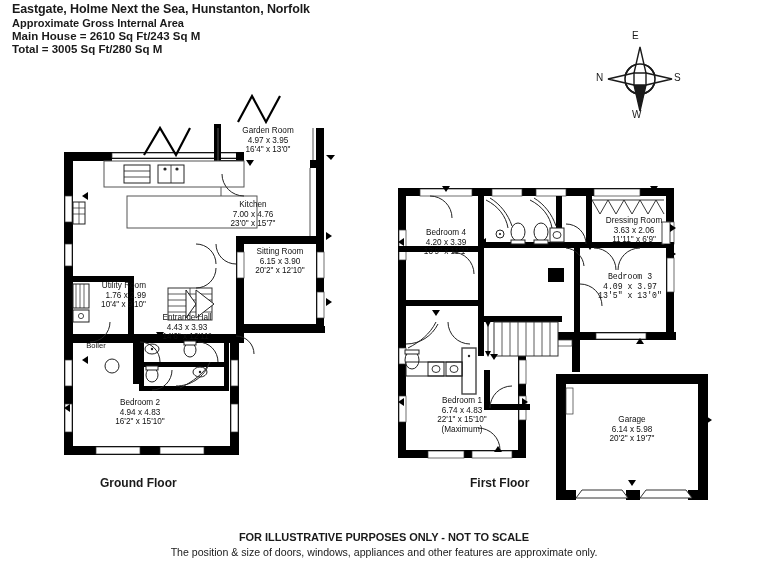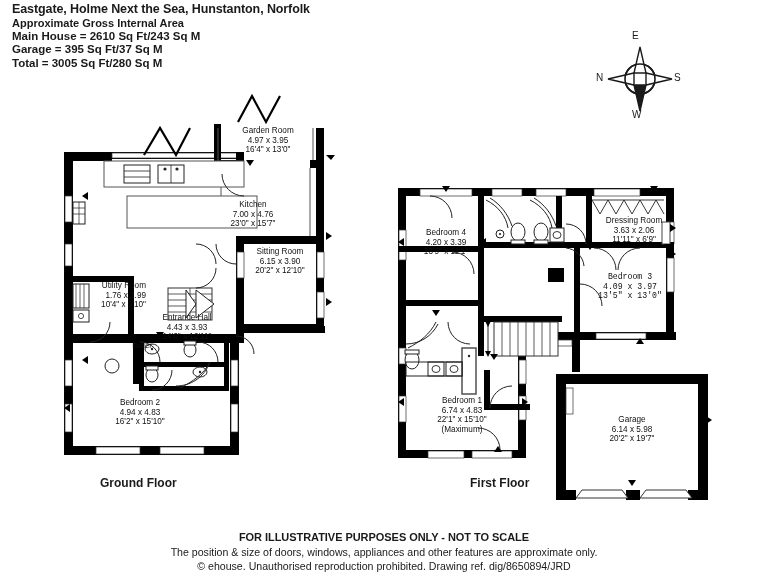--- a/index.html
+++ b/index.html
@@ -46,21 +46,20 @@
 </style>
 </head>
 <body>
 
 <div id="plan-root">
 
   <div class="header">
     <div class="line h-title">Eastgate, Holme Next the Sea, Hunstanton, Norfolk</div>
     <div class="line h-sub">Approximate Gross Internal Area</div>
     <div class="line h-area">Main House = 2610 Sq Ft/243 Sq M</div>
-    <div class="line h-area">Garage = 395 Sq Ft/37 Sq M</div>
     <div class="line h-area">Total = 3005 Sq Ft/280 Sq M</div>
   </div>
 
   <div class="compass">
     <svg width="96" height="92" viewBox="0 0 96 92">
       <circle cx="48" cy="46" r="15" fill="#ffffff" stroke="#1a1a1a" stroke-width="1.6"></circle>
 
       <polygon points="48,14 42,40 54,40" fill="#ffffff" stroke="#1a1a1a" stroke-width="1.4"></polygon>
 
       <polygon points="48,78 42,52 54,52" fill="#1a1a1a" stroke="#1a1a1a" stroke-width="1.4"></polygon>
@@ -386,21 +385,21 @@
     <span class="rm">1.76 x 2.99</span>
     <span class="rf">10'4" x 9'10"</span>
   </div>
 
   <div class="room" style="left:132px;top:313px;width:110px;">
     <span class="rn">Entrance Hall</span>
     <span class="rm">4.43 x 3.93</span>
     <span class="rf">14'6" x 12'11"</span>
   </div>
 
-  <div class="room room-small" style="left:74px;top:342px;width:44px;padding-left:46px;">
+  <div class="room room-small" style="left:74px;top:342px;width:44px;">
     <span class="rn">Boiler</span>
   </div>
 
   <div class="room" style="left:85px;top:398px;width:110px;">
     <span class="rn">Bedroom 2</span>
     <span class="rm">4.94 x 4.83</span>
     <span class="rf">16'2" x 15'10"</span>
   </div>
 
   <div class="room" style="left:398px;top:228px;width:96px;">
@@ -433,16 +432,15 @@
     <span class="rm">6.14 x 5.98</span>
     <span class="rf">20'2" x 19'7"</span>
   </div>
 
   <div class="floor-caption" id="cap-ground">Ground Floor</div>
   <div class="floor-caption" id="cap-first">First Floor</div>
 
   <div class="footer">
     <div class="f1">FOR ILLUSTRATIVE PURPOSES ONLY - NOT TO SCALE</div>
     <div class="f2">The position &amp; size of doors, windows, appliances and other features are approximate only.</div>
-    <div class="f3">© ehouse. Unauthorised reproduction prohibited. Drawing ref. dig/8650894/JRD</div>
   </div>
 
 </div>
 
 </body></html>

